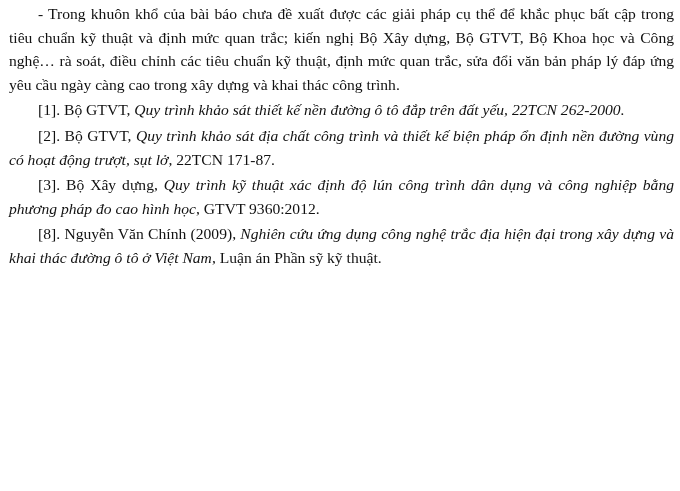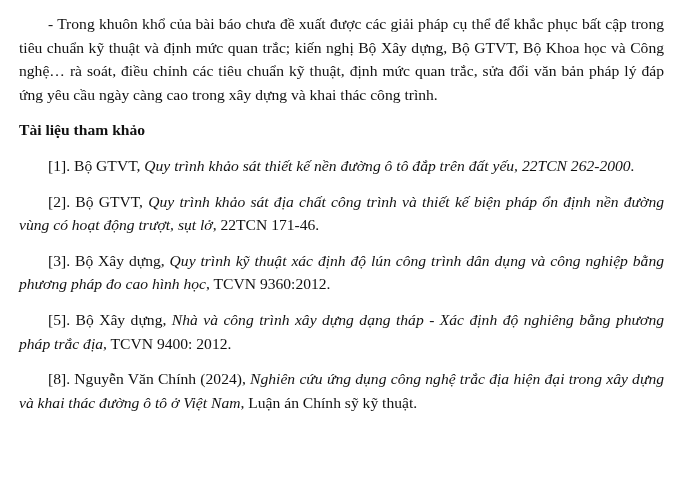--- a/index.html
+++ b/index.html
@@ -7,38 +7,36 @@
     width: 680px; height: 491px; overflow: hidden;
     font-family: "Liberation Serif", "DejaVu Serif", serif;
     color: #111111;
   }
   .page {
     padding: 0 4px 0 7px;
     font-size: 15.6px;
     line-height: 23.6px;
     text-align: justify;
   }
-  .page p { margin: 12px; }
+  .page p { margin: 2px; }
   .indent { text-indent: 29px; }
   .heading { font-weight: bold; }
   .ref { text-indent: 29px; }
   .ref i { font-style: italic; }
 </style>
 </head>
 <body>
 
 <div class="page">
   <p class="indent">- Trong khuôn khổ của bài báo chưa đề xuất được các giải pháp cụ thể để khắc phục bất cập trong tiêu chuẩn kỹ thuật và định mức quan trắc; kiến nghị Bộ Xây dựng, Bộ GTVT, Bộ Khoa học và Công nghệ… rà soát, điều chỉnh các tiêu chuẩn kỹ thuật, định mức quan trắc, sửa đổi văn bản pháp lý đáp ứng yêu cầu ngày càng cao trong xây dựng và khai thác công trình.</p>
-  <p class="heading">Tài liệu tham khảo</p>
 
   <p class="ref"><span>[1].</span><span> Bộ GTVT, </span><i>Quy trình khảo sát thiết kế nền đường ô tô đắp trên đất yếu, 22TCN 262-2000.</i><span></span></p>
 
-  <p class="ref"><span>[2].</span><span> Bộ GTVT, </span><i>Quy trình khảo sát địa chất công trình và thiết kế biện pháp ổn định nền đường vùng có hoạt động trượt, sụt lở</i><span>, 22TCN 171-46.</span></p>
+  <p class="ref"><span>[2].</span><span> Bộ GTVT, </span><i>Quy trình khảo sát địa chất công trình và thiết kế biện pháp ổn định nền đường vùng có hoạt động trượt, sụt lở</i><span>, 22TCN 171-87.</span></p>
 
-  <p class="ref"><span>[3].</span><span> Bộ Xây dựng, </span><i>Quy trình kỹ thuật xác định độ lún công trình dân dụng và công nghiệp bằng phương pháp đo cao hình học</i><span>, TCVN 9360:2012.</span></p>
-
-
-  <p class="ref"><span>[5].</span><span> Bộ Xây dựng, </span><i>Nhà và công trình xây dựng dạng tháp - Xác định độ nghiêng bằng phương pháp trắc địa</i><span>, TCVN 9400: 2012.</span></p>
+  <p class="ref"><span>[3].</span><span> Bộ Xây dựng, </span><i>Quy trình kỹ thuật xác định độ lún công trình dân dụng và công nghiệp bằng phương pháp đo cao hình học</i><span>, GTVT 9360:2012.</span></p>
 
 
 
-  <p class="ref"><span>[8].</span><span> Nguyễn Văn Chính (2024), </span><i>Nghiên cứu ứng dụng công nghệ trắc địa hiện đại trong xây dựng và khai thác đường ô tô ở Việt Nam</i><span>, Luận án Chính sỹ kỹ thuật.</span></p>
+
+
+  <p class="ref"><span>[8].</span><span> Nguyễn Văn Chính (2009), </span><i>Nghiên cứu ứng dụng công nghệ trắc địa hiện đại trong xây dựng và khai thác đường ô tô ở Việt Nam</i><span>, Luận án Phần sỹ kỹ thuật.</span></p>
 </div>
 
 </body></html>

